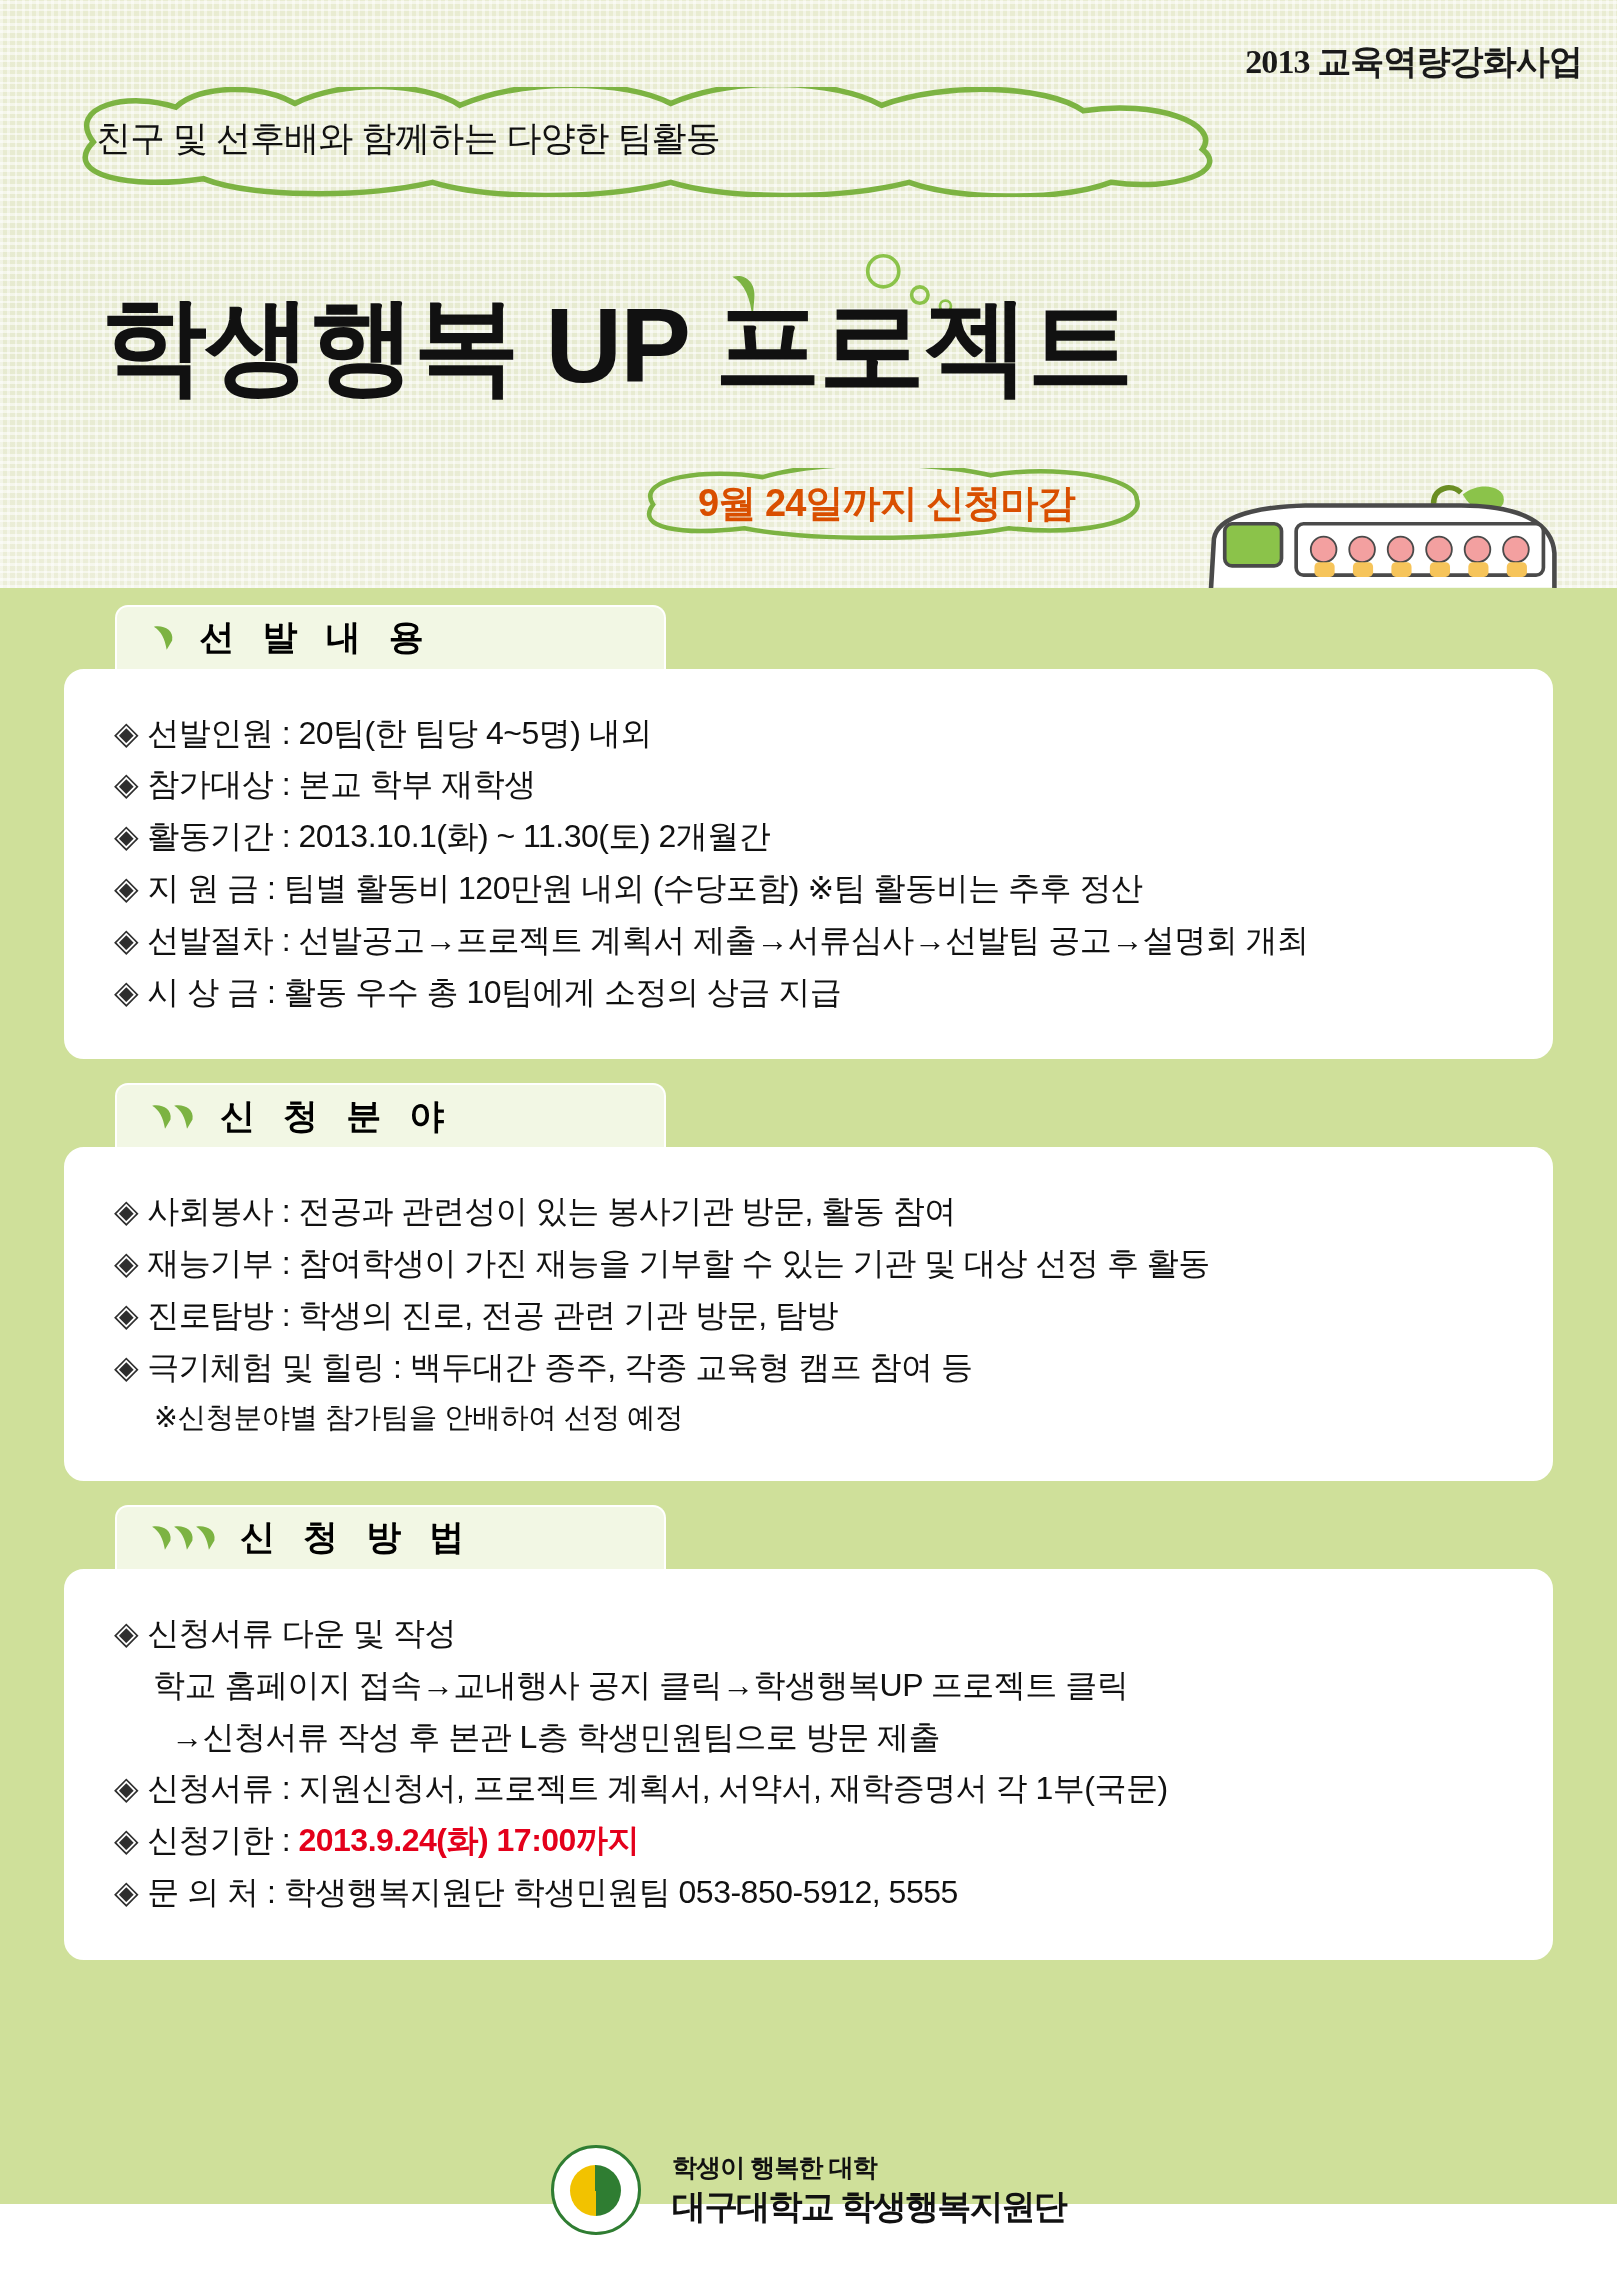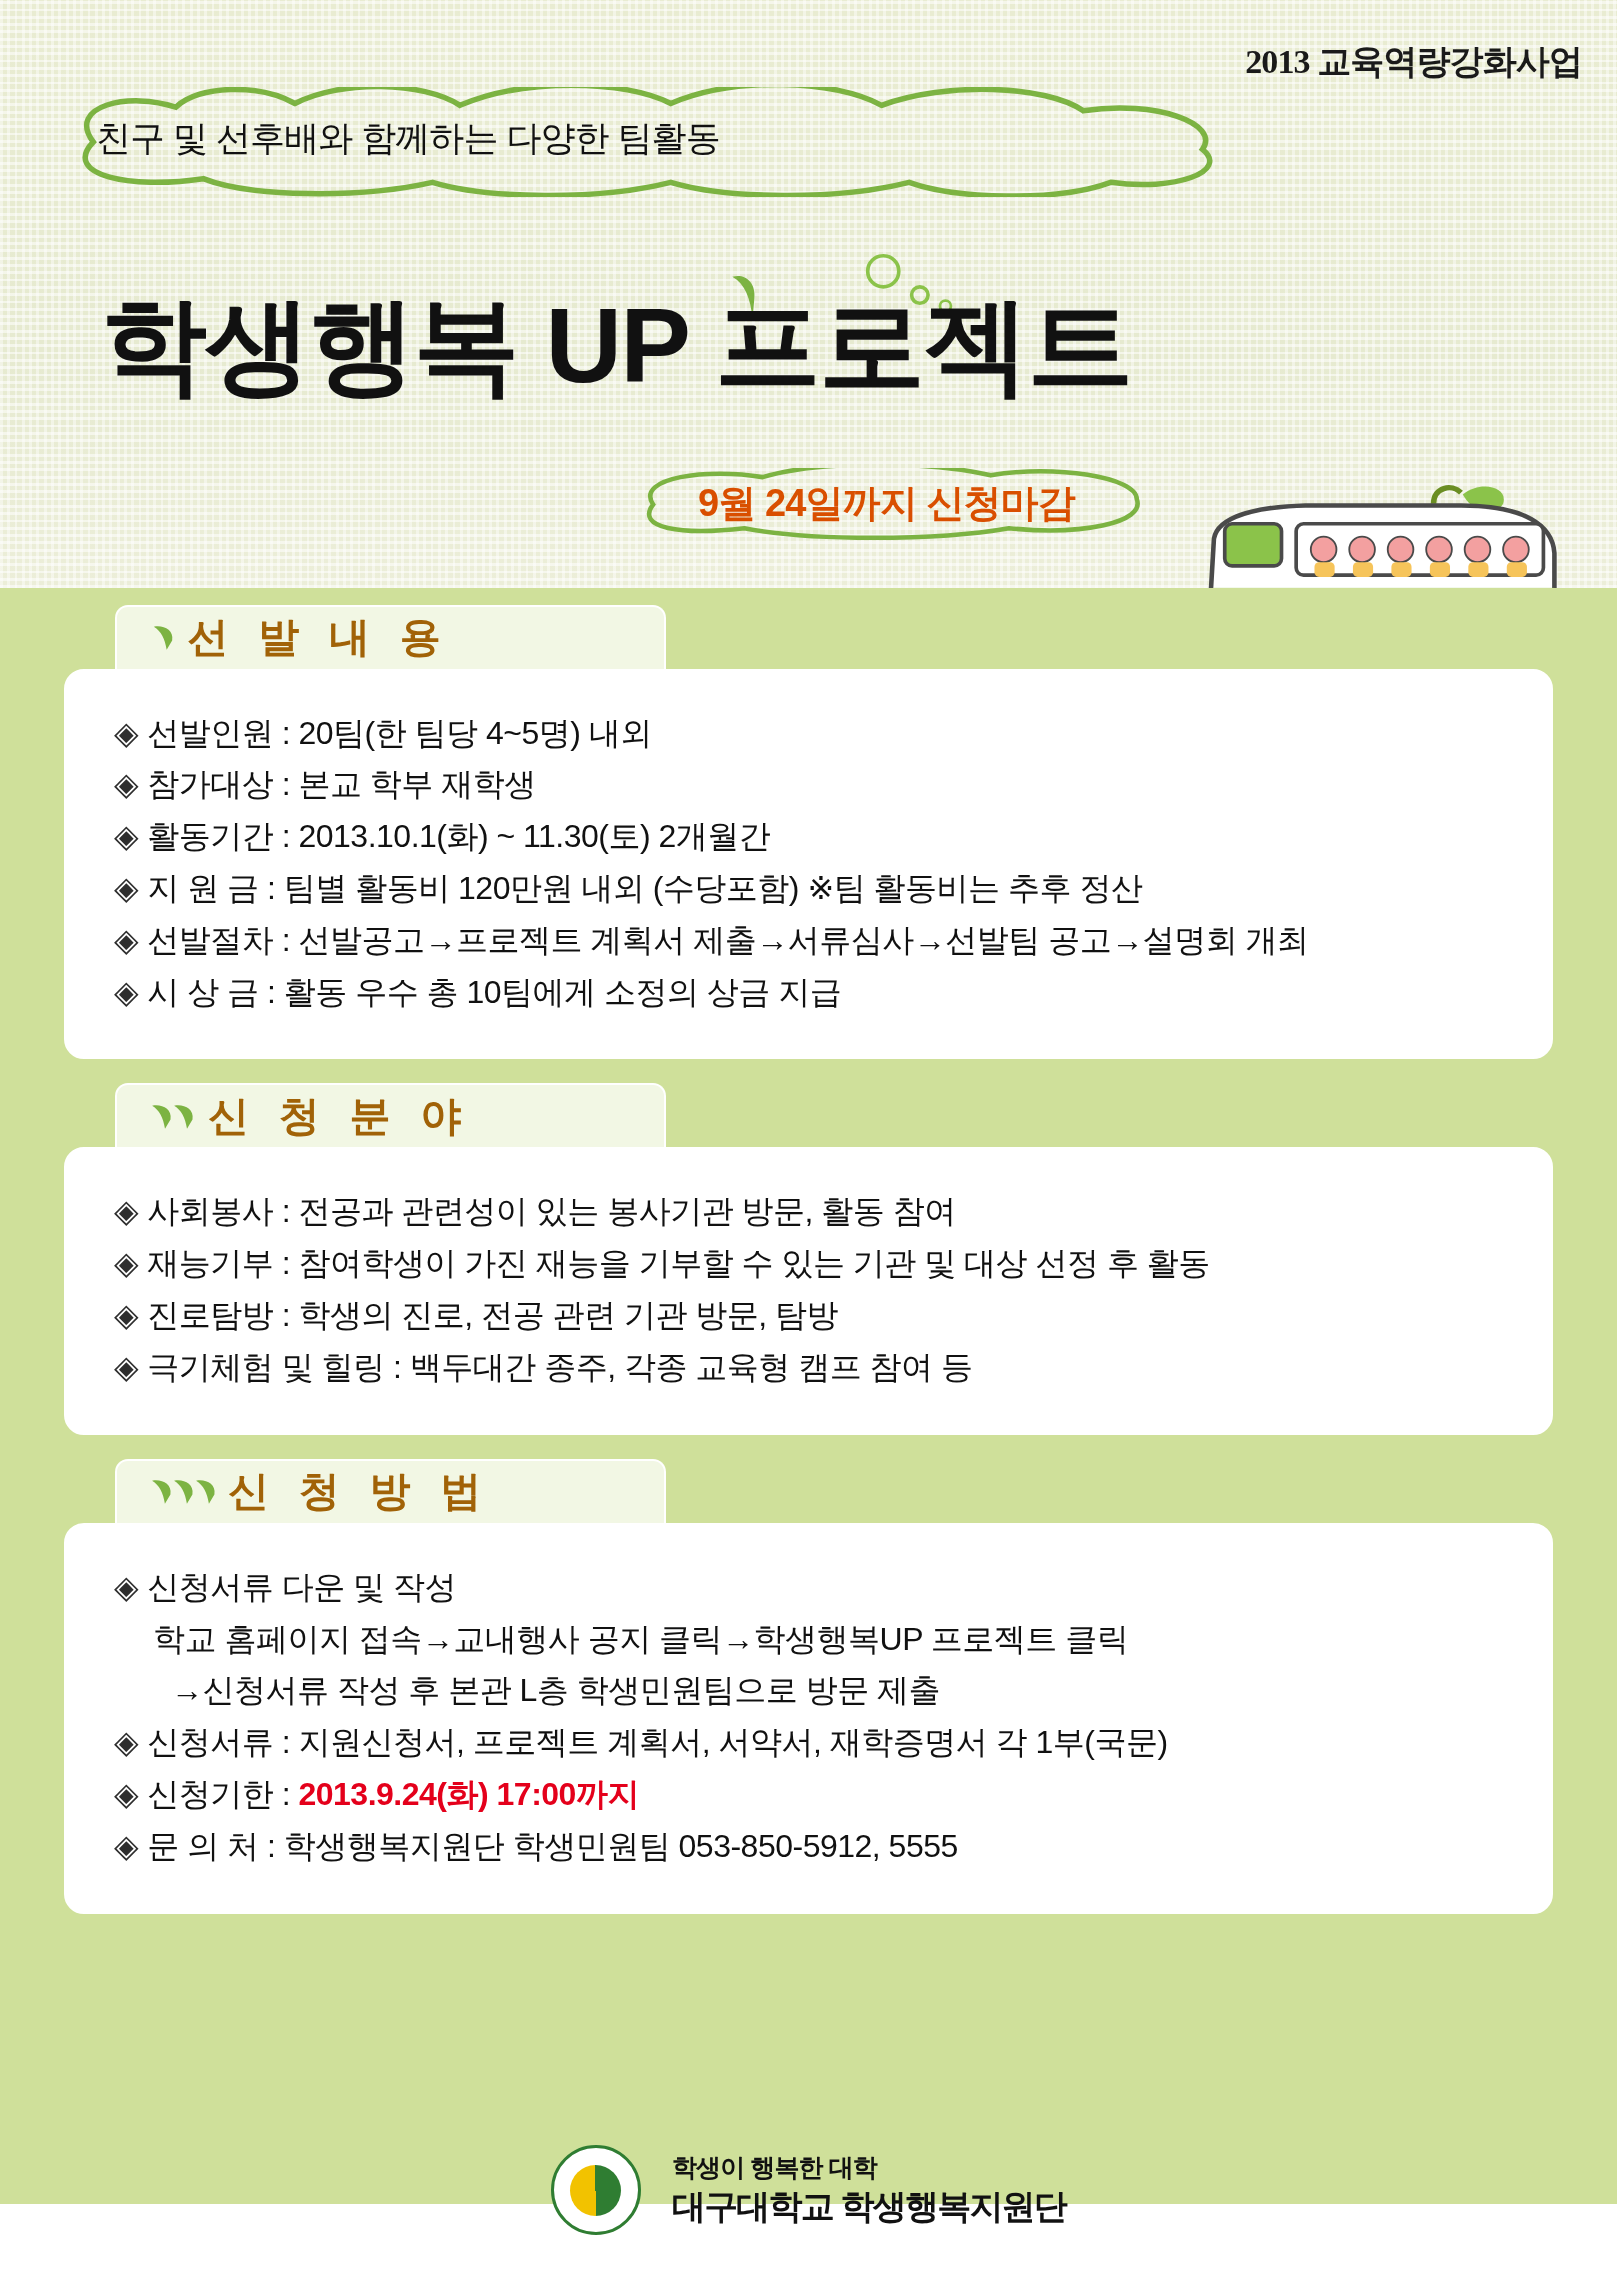--- a/index.html
+++ b/index.html
@@ -77,22 +77,22 @@
     height:64px;width:551px;
     margin-left:51px;
     background:#f2f7e4;
     border-radius:13px 13px 0 0;
     border:2.8px solid #ffffff;border-bottom:none;
     display:flex;align-items:center;
     box-sizing:border-box;
   }
   .sec-tab .leaf-wrap{margin-left:35px;display:flex;gap:3.7px;align-items:center;}
   .sec-title{
-    font-size:41px;font-weight:bold;color:#a16207;letter-spacing:9.2px;
-    margin-left:8px;
+    font-size:35px;font-weight:bold;color:#000000;letter-spacing:9.2px;
+    margin-left:20px;
   }
   .sec-box{
     background:#ffffff;border-radius:20px;
     border:2.8px solid #ffffff;
     padding:37px 40px 39px 48px;
     box-sizing:border-box;
   }
   .line{
     font-size:32px;color:#111;line-height:1.62;white-space:nowrap;
     letter-spacing:-0.5px;
@@ -223,20 +223,21 @@
             <path d="M38 28 C36 16 32 8 24 3 C34 1 46 6 44 18 Z" fill="#7cb342"></path>
           </svg>
         </span>
         <span class="sec-title">신 청 분 야</span>
       </div>
       <div class="sec-box">
         <div class="line"><span class="dia">◈</span><span>사회봉사 : 전공과 관련성이 있는 봉사기관 방문, 활동 참여</span></div>
         <div class="line"><span class="dia">◈</span><span>재능기부 : 참여학생이 가진 재능을 기부할 수 있는 기관 및 대상 선정 후 활동</span></div>
         <div class="line"><span class="dia">◈</span><span>진로탐방 : 학생의 진로, 전공 관련 기관 방문, 탐방</span></div>
         <div class="line"><span class="dia">◈</span><span>극기체험 및 힐링 : 백두대간 종주, 각종 교육형 캠프 참여 등</span></div>
+        <div class="line sub">※신청분야별 참가팀을 안배하여 선정 예정</div>
       </div>
     </div>
 
     <div class="gap-sm"></div>
 
     <div class="section">
       <div class="sec-tab">
         <span class="leaf-wrap">
           <svg width="68" height="27.5" viewBox="0 0 74 30">
             <path d="M14 28 C12 16 8 8 0 3 C10 1 22 6 20 18 Z" fill="#7cb342"></path>

